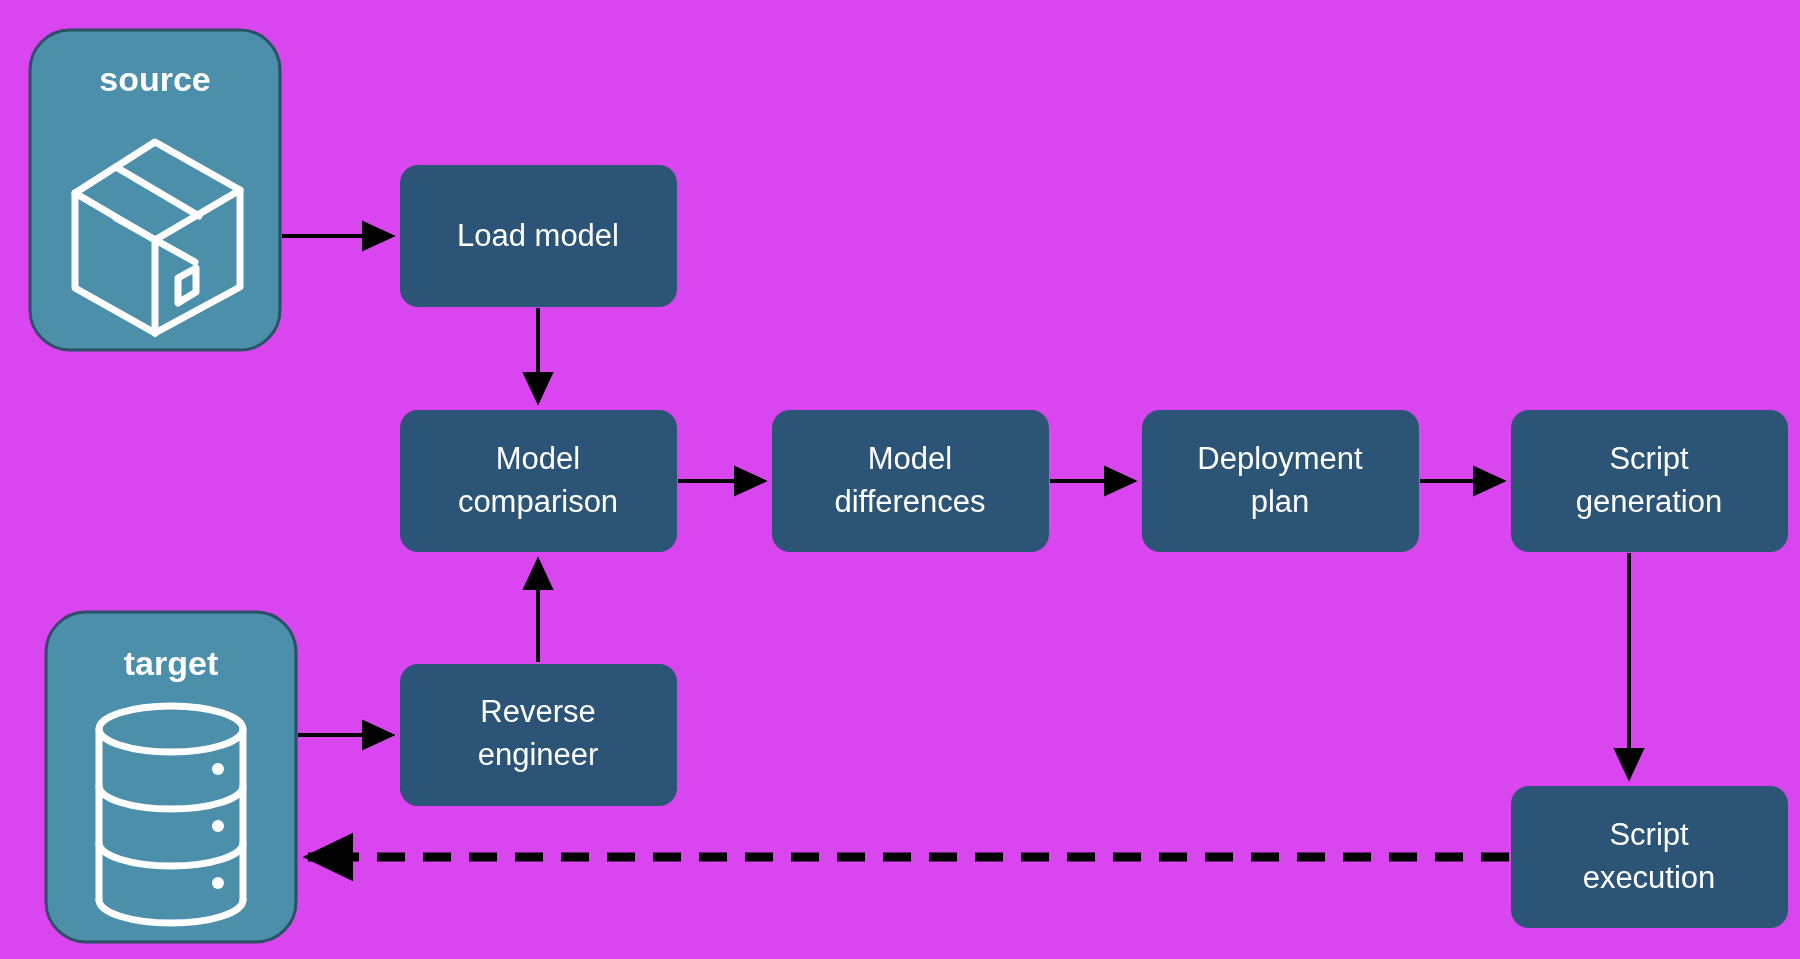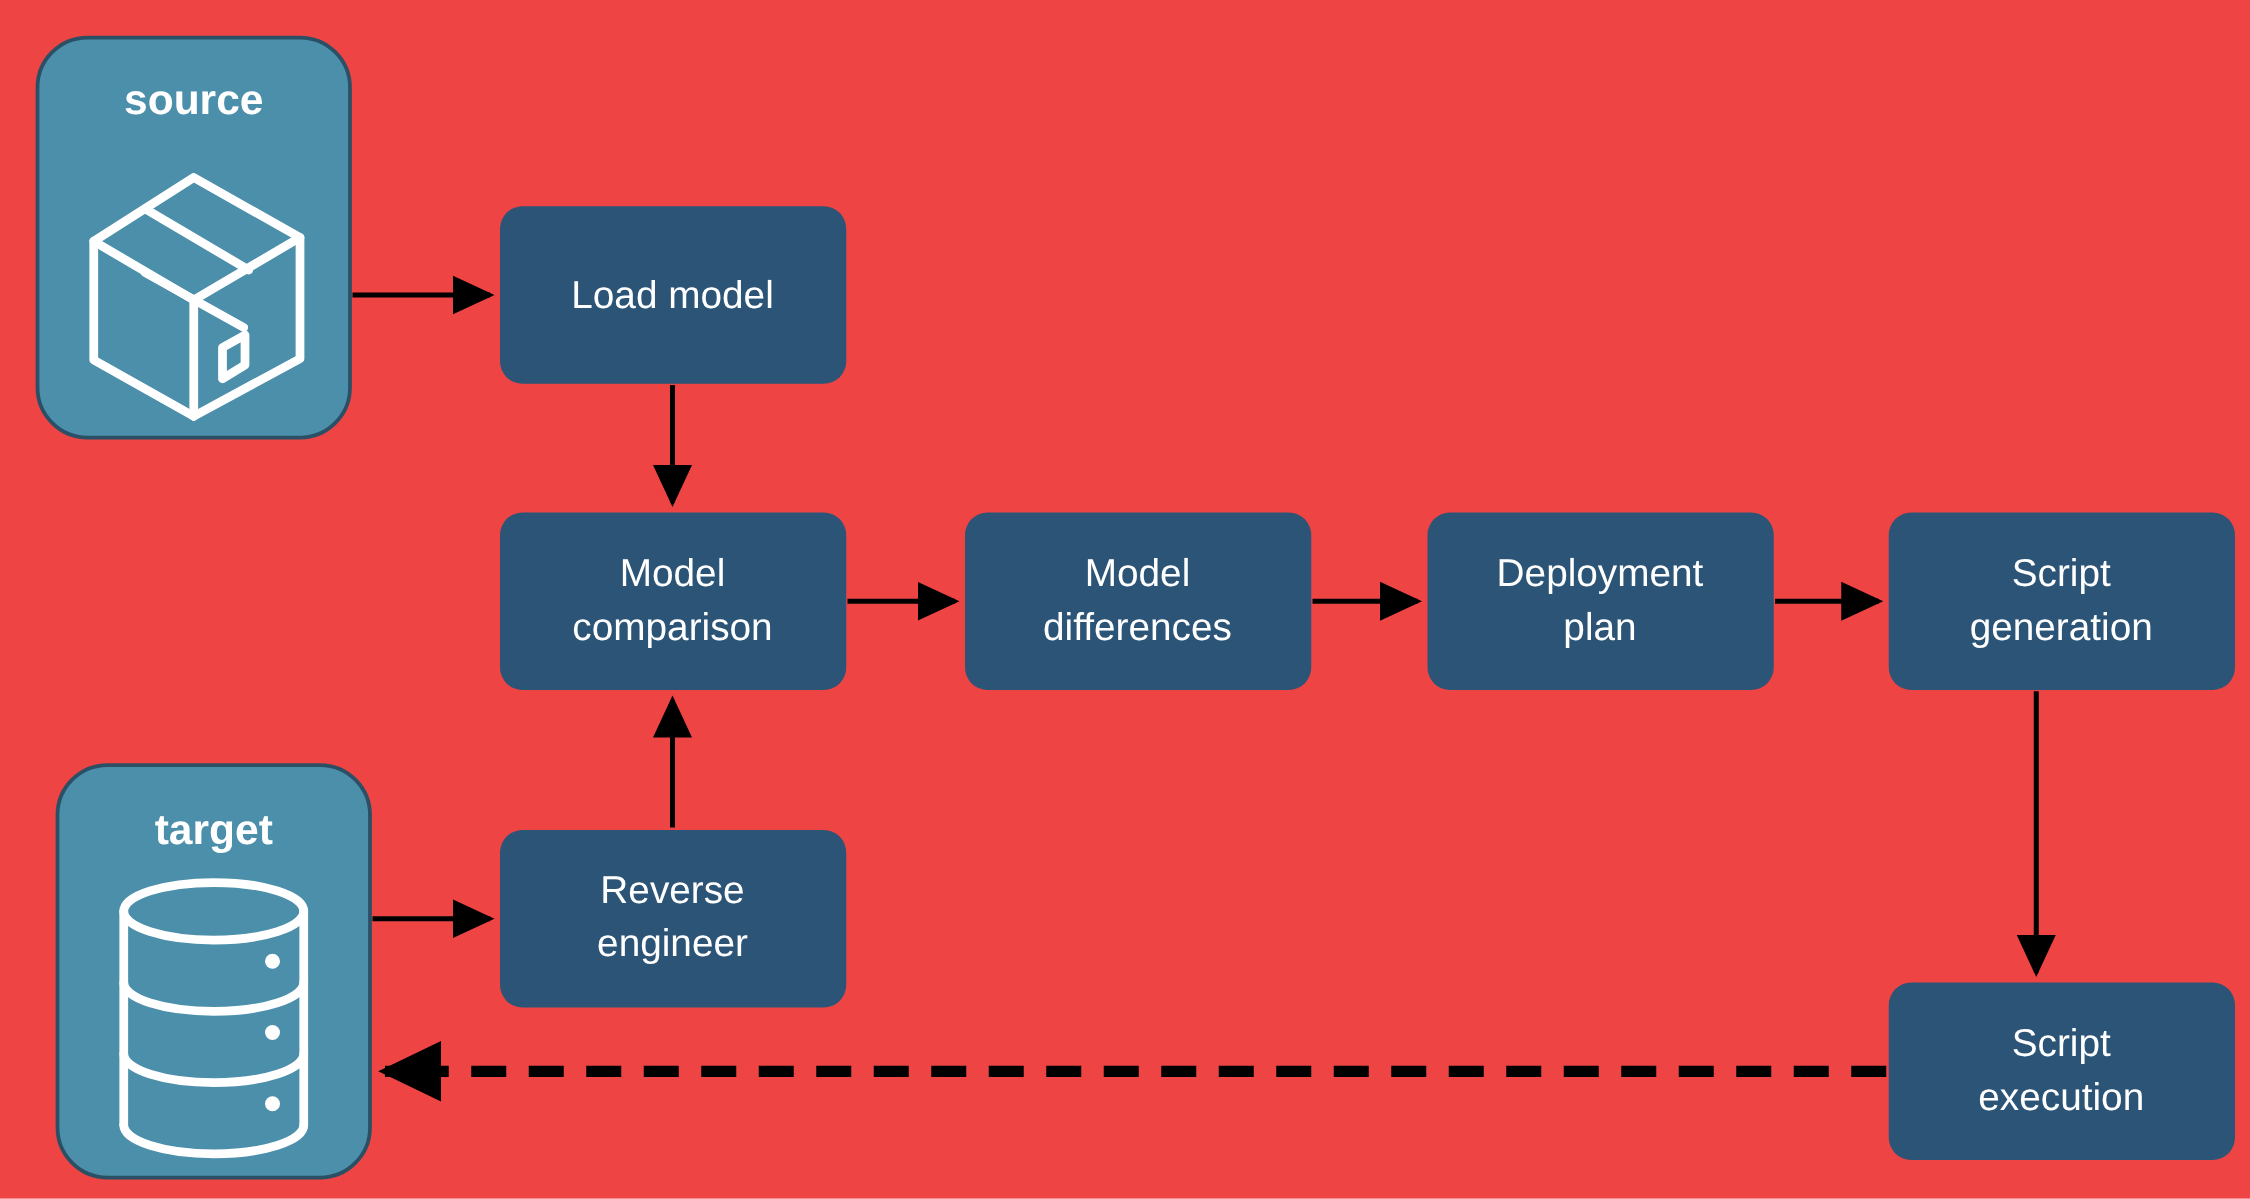--- a/index.html
+++ b/index.html
@@ -10,21 +10,21 @@
   body {
     width: 1800px;
     height: 959px;
     overflow: hidden;
     font-family: "Liberation Sans", sans-serif;
   }
   #diagram-root {
     position: relative;
     width: 1800px;
     height: 959px;
-    background: #ef4444;
+    background: #d946ef;
   }
   svg.canvas {
     position: absolute;
     top: 0;
     left: 0;
     width: 1800px;
     height: 959px;
   }
   .node-label {
     font-family: "Liberation Sans", sans-serif;

